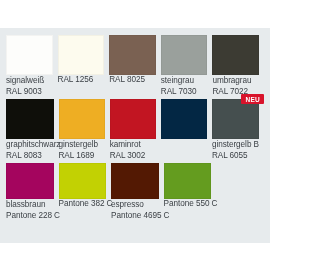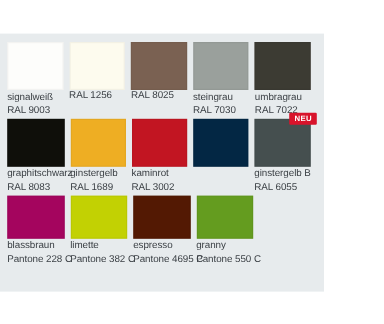--- a/index.html
+++ b/index.html
@@ -169,34 +169,32 @@
     <div class="swatch-cell">
       <span class="swatch-chip" style="background-color: rgb(164, 5, 94);"></span>
       <span class="swatch-caption">
         <span class="swatch-name">blassbraun</span>
         <span class="swatch-code">Pantone 228 C</span>
       </span>
     </div>
     <div class="swatch-cell">
       <span class="swatch-chip" style="background-color: rgb(194, 209, 3);"></span>
       <span class="swatch-caption">
-        <span class="swatch-name">limette</span>
         <span class="swatch-code">Pantone 382 C</span>
       </span>
     </div>
     <div class="swatch-cell">
       <span class="swatch-chip" style="background-color: rgb(83, 25, 3);"></span>
       <span class="swatch-caption">
         <span class="swatch-name">espresso</span>
         <span class="swatch-code">Pantone 4695 C</span>
       </span>
     </div>
     <div class="swatch-cell">
       <span class="swatch-chip" style="background-color: rgb(100, 156, 31);"></span>
       <span class="swatch-caption">
-        <span class="swatch-name">granny</span>
         <span class="swatch-code">Pantone 550 C</span>
       </span>
     </div>
     <div class="swatch-cell"></div>
   </div>
 
 </div>
 
 </body></html>

